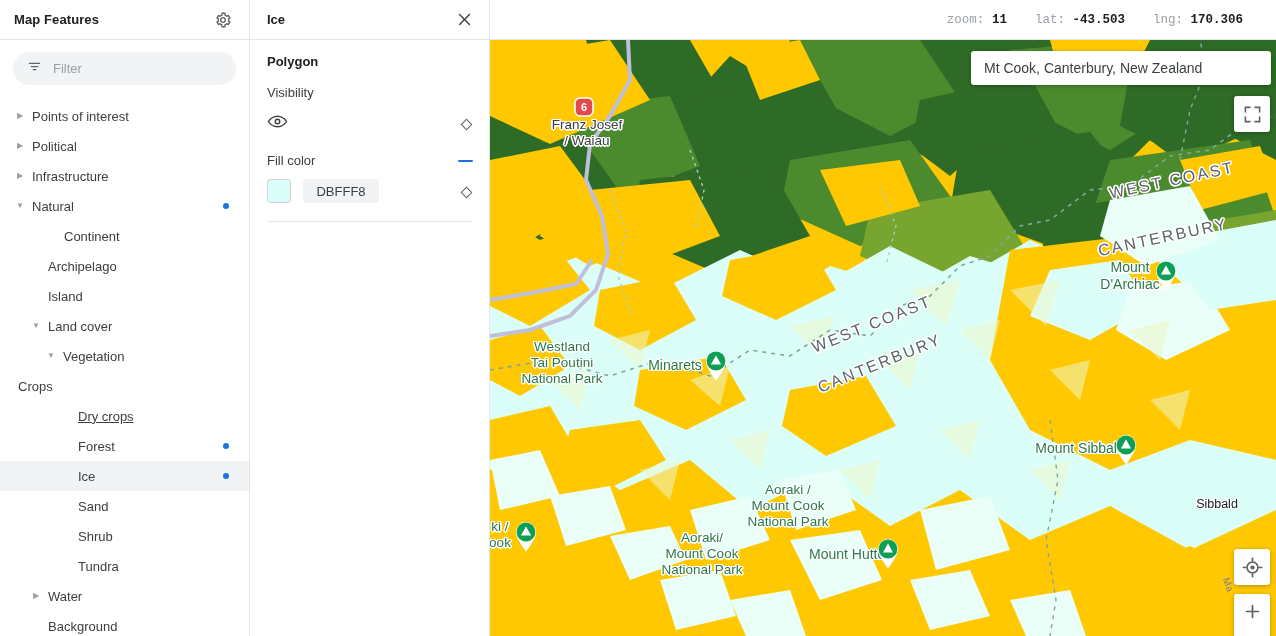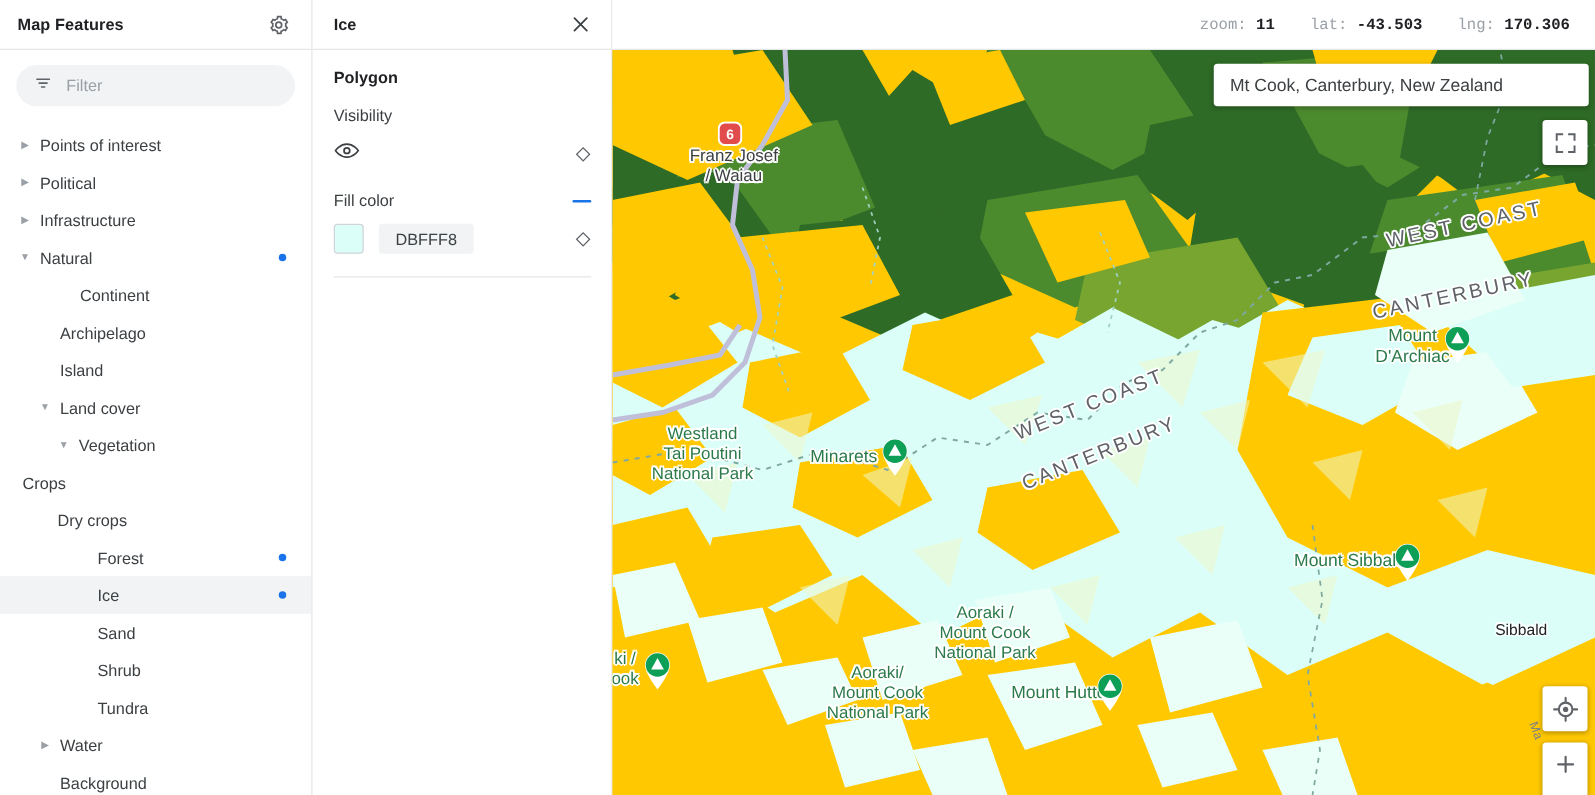--- a/index.html
+++ b/index.html
@@ -96,21 +96,21 @@
     font-size: 13px; color: #3c4043; padding: 0 11px; cursor: text;
   }
   .props-divider { border-bottom: 1px solid #e4e6e8; margin-top: 6px; }
 
   
   .mapcol { flex: 1 1 auto; height: 636px; display: flex; flex-direction: column; position: relative; }
   .topbar {
     height: 40px; flex: 0 0 40px; background: #fff;
     border-bottom: 1px solid #e4e6e8;
     display: flex; align-items: center; justify-content: flex-end;
-    padding-right: 20px; gap: 28px;
+    padding-right: 33px; gap: 28px;
     font-family: "Liberation Mono", monospace; font-size: 12.5px;
   }
   .stat { color: #9aa0a6; white-space: nowrap; }
   .stat b { color: #202124; font-weight: bold; }
   .map {
     flex: 1 1 auto; position: relative; overflow: hidden;
     background: #ffc800;
   }
   .map svg.basemap { position: absolute; inset: 0; width: 786px; height: 596px; display: block; }
 
@@ -236,21 +236,21 @@
           <span class="node-label" style="margin-left: 6px;">Land cover</span>
         </div>
         <div class="node" style="padding-left: 45px;">
           <span class="caret">▼</span>
           <span class="node-label" style="margin-left: 6px;">Vegetation</span>
         </div>
         <div class="node" style="">
           <span class="caret"></span>
           <span class="node-label" style="margin-left: 6px;">Crops</span>
         </div>
-        <div class="node" style="padding-left: 28px;">
+        <div class="node" style="padding-left: 60px; text-decoration: underline;">
           <span class="caret"></span>
           <span class="node-label" style="margin-left: 6px;">Dry crops</span>
         </div>
         <div class="node" style="padding-left: 60px;">
           <span class="caret"></span>
           <span class="node-label" style="margin-left: 6px;">Forest</span>
           <span class="dot" style="background: rgb(26, 115, 232);"></span>
         </div>
         <div class="node selected" style="padding-left: 60px;">
           <span class="caret"></span>

